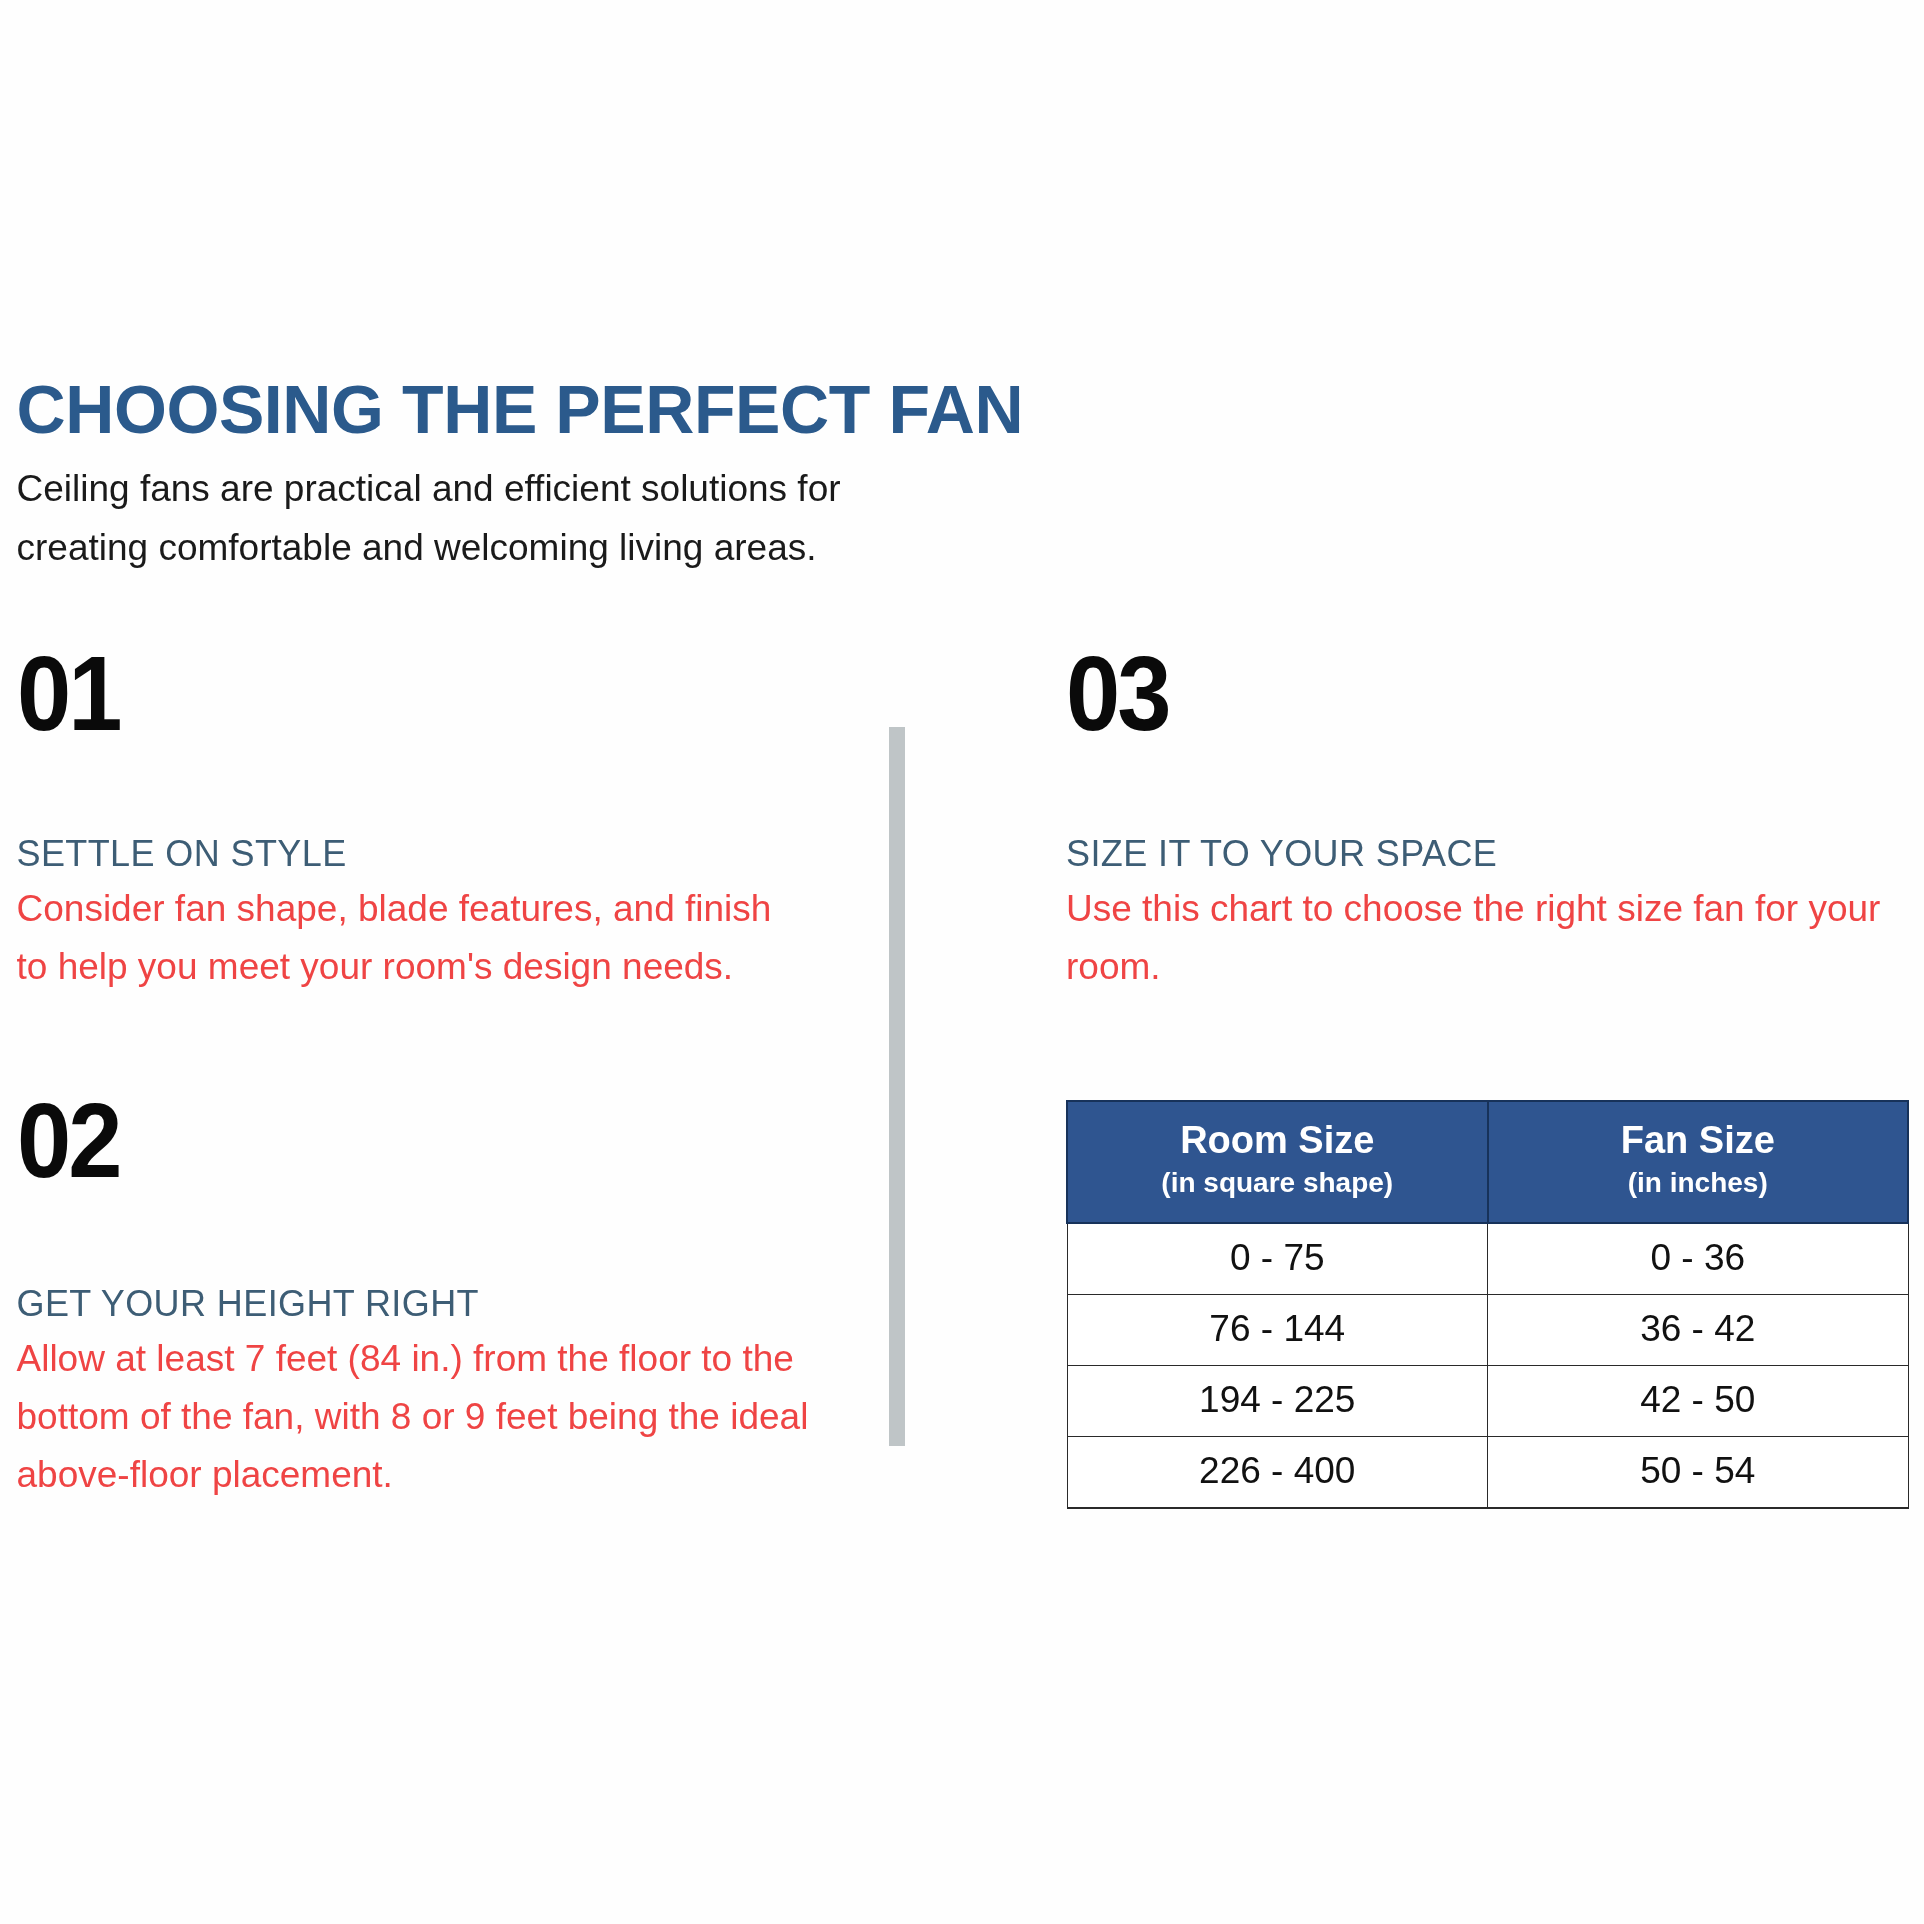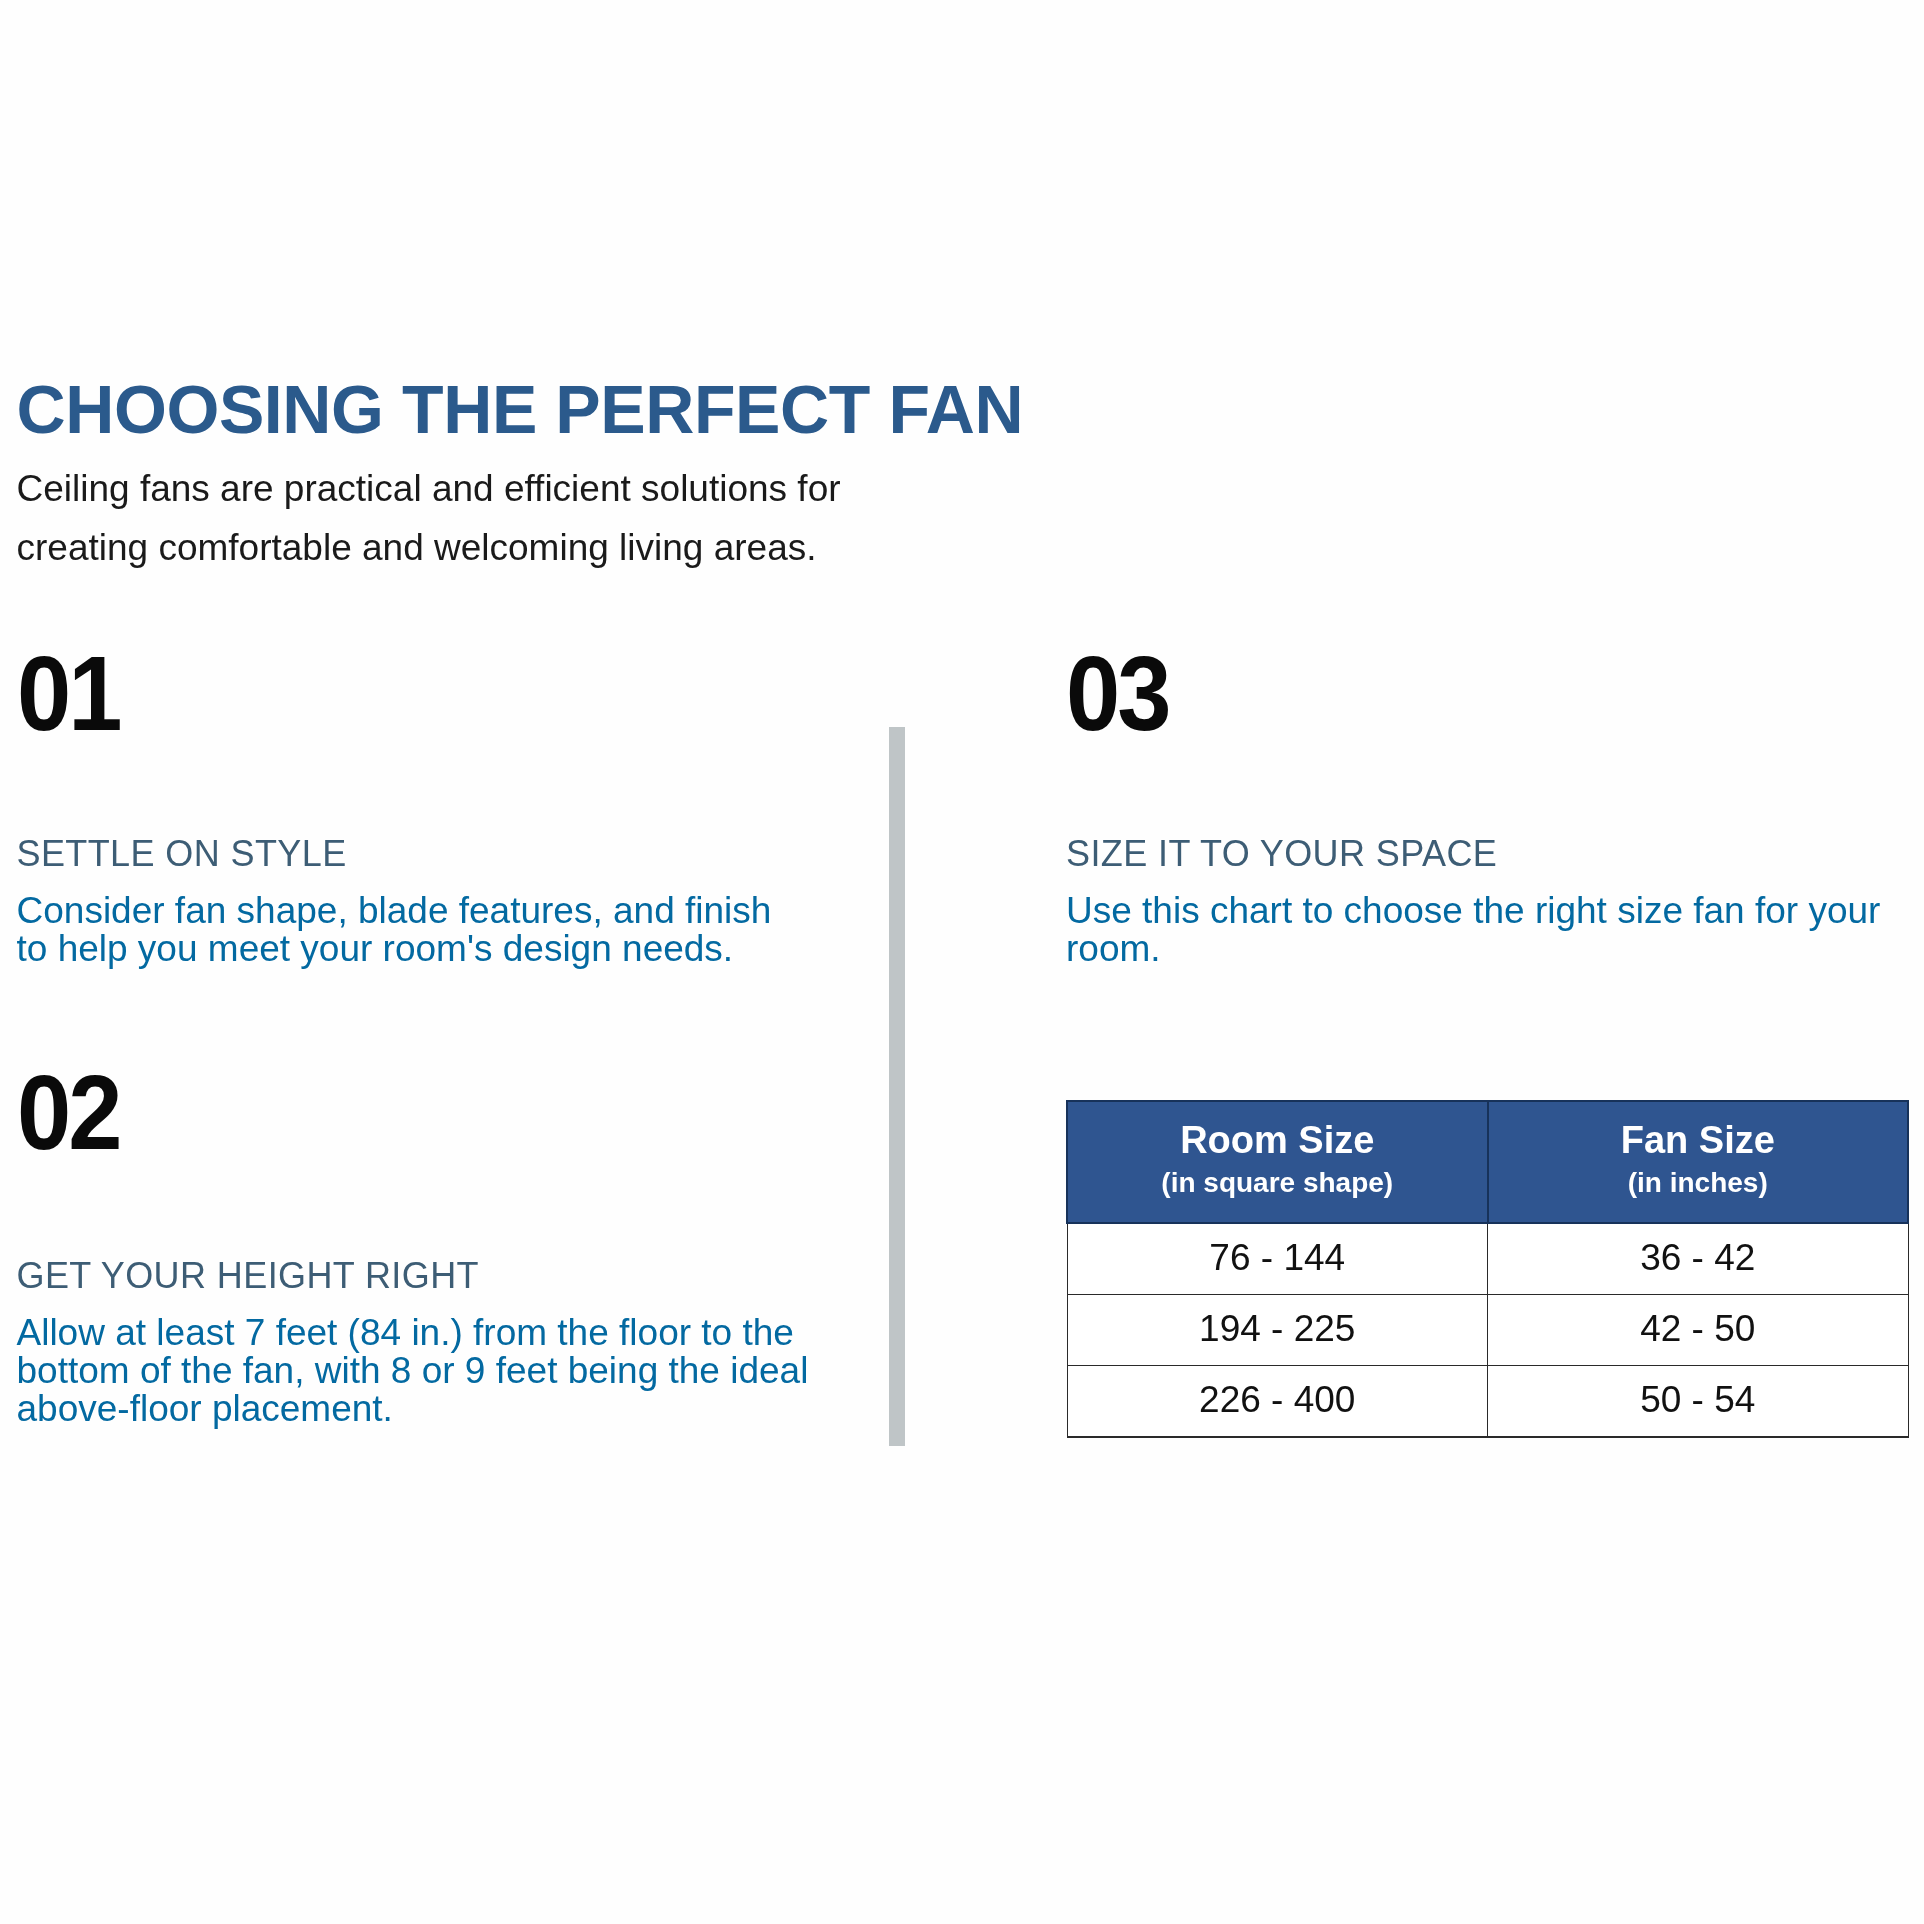--- a/index.html
+++ b/index.html
@@ -71,23 +71,23 @@
 
   .step-subhead {
     font-size: 36px;
     line-height: 1.2;
     color: #3d5d75;
     letter-spacing: 0.4px;
     margin-top: 89px;
   }
   .step-body {
     font-size: 37px;
-    line-height: 38px;
-    color: #0369a1;
-    margin-top: 17px;
+    line-height: 58px;
+    color: #ef4444;
+    margin-top: 5px;
   }
 
   .step-block-02 { margin-top: 96px; }
   .step-block-02 .step-subhead { margin-top: 93px; }
 
   
   #column-divider {
     position: absolute;
     left: 889px;
     top: 727px;
@@ -188,20 +188,24 @@
           <span class="th-sub">(in square shape)</span>
         </th>
         <th>
           <span class="th-main">Fan Size</span>
           <span class="th-sub">(in inches)</span>
         </th>
       </tr>
     </thead>
     <tbody>
       <tr>
+        <td>0 - 75</td>
+        <td>0 - 36</td>
+      </tr>
+      <tr>
         <td>76 - 144</td>
         <td>36 - 42</td>
       </tr>
       <tr>
         <td>194 - 225</td>
         <td>42 - 50</td>
       </tr>
       <tr>
         <td>226 - 400</td>
         <td>50 - 54</td>

